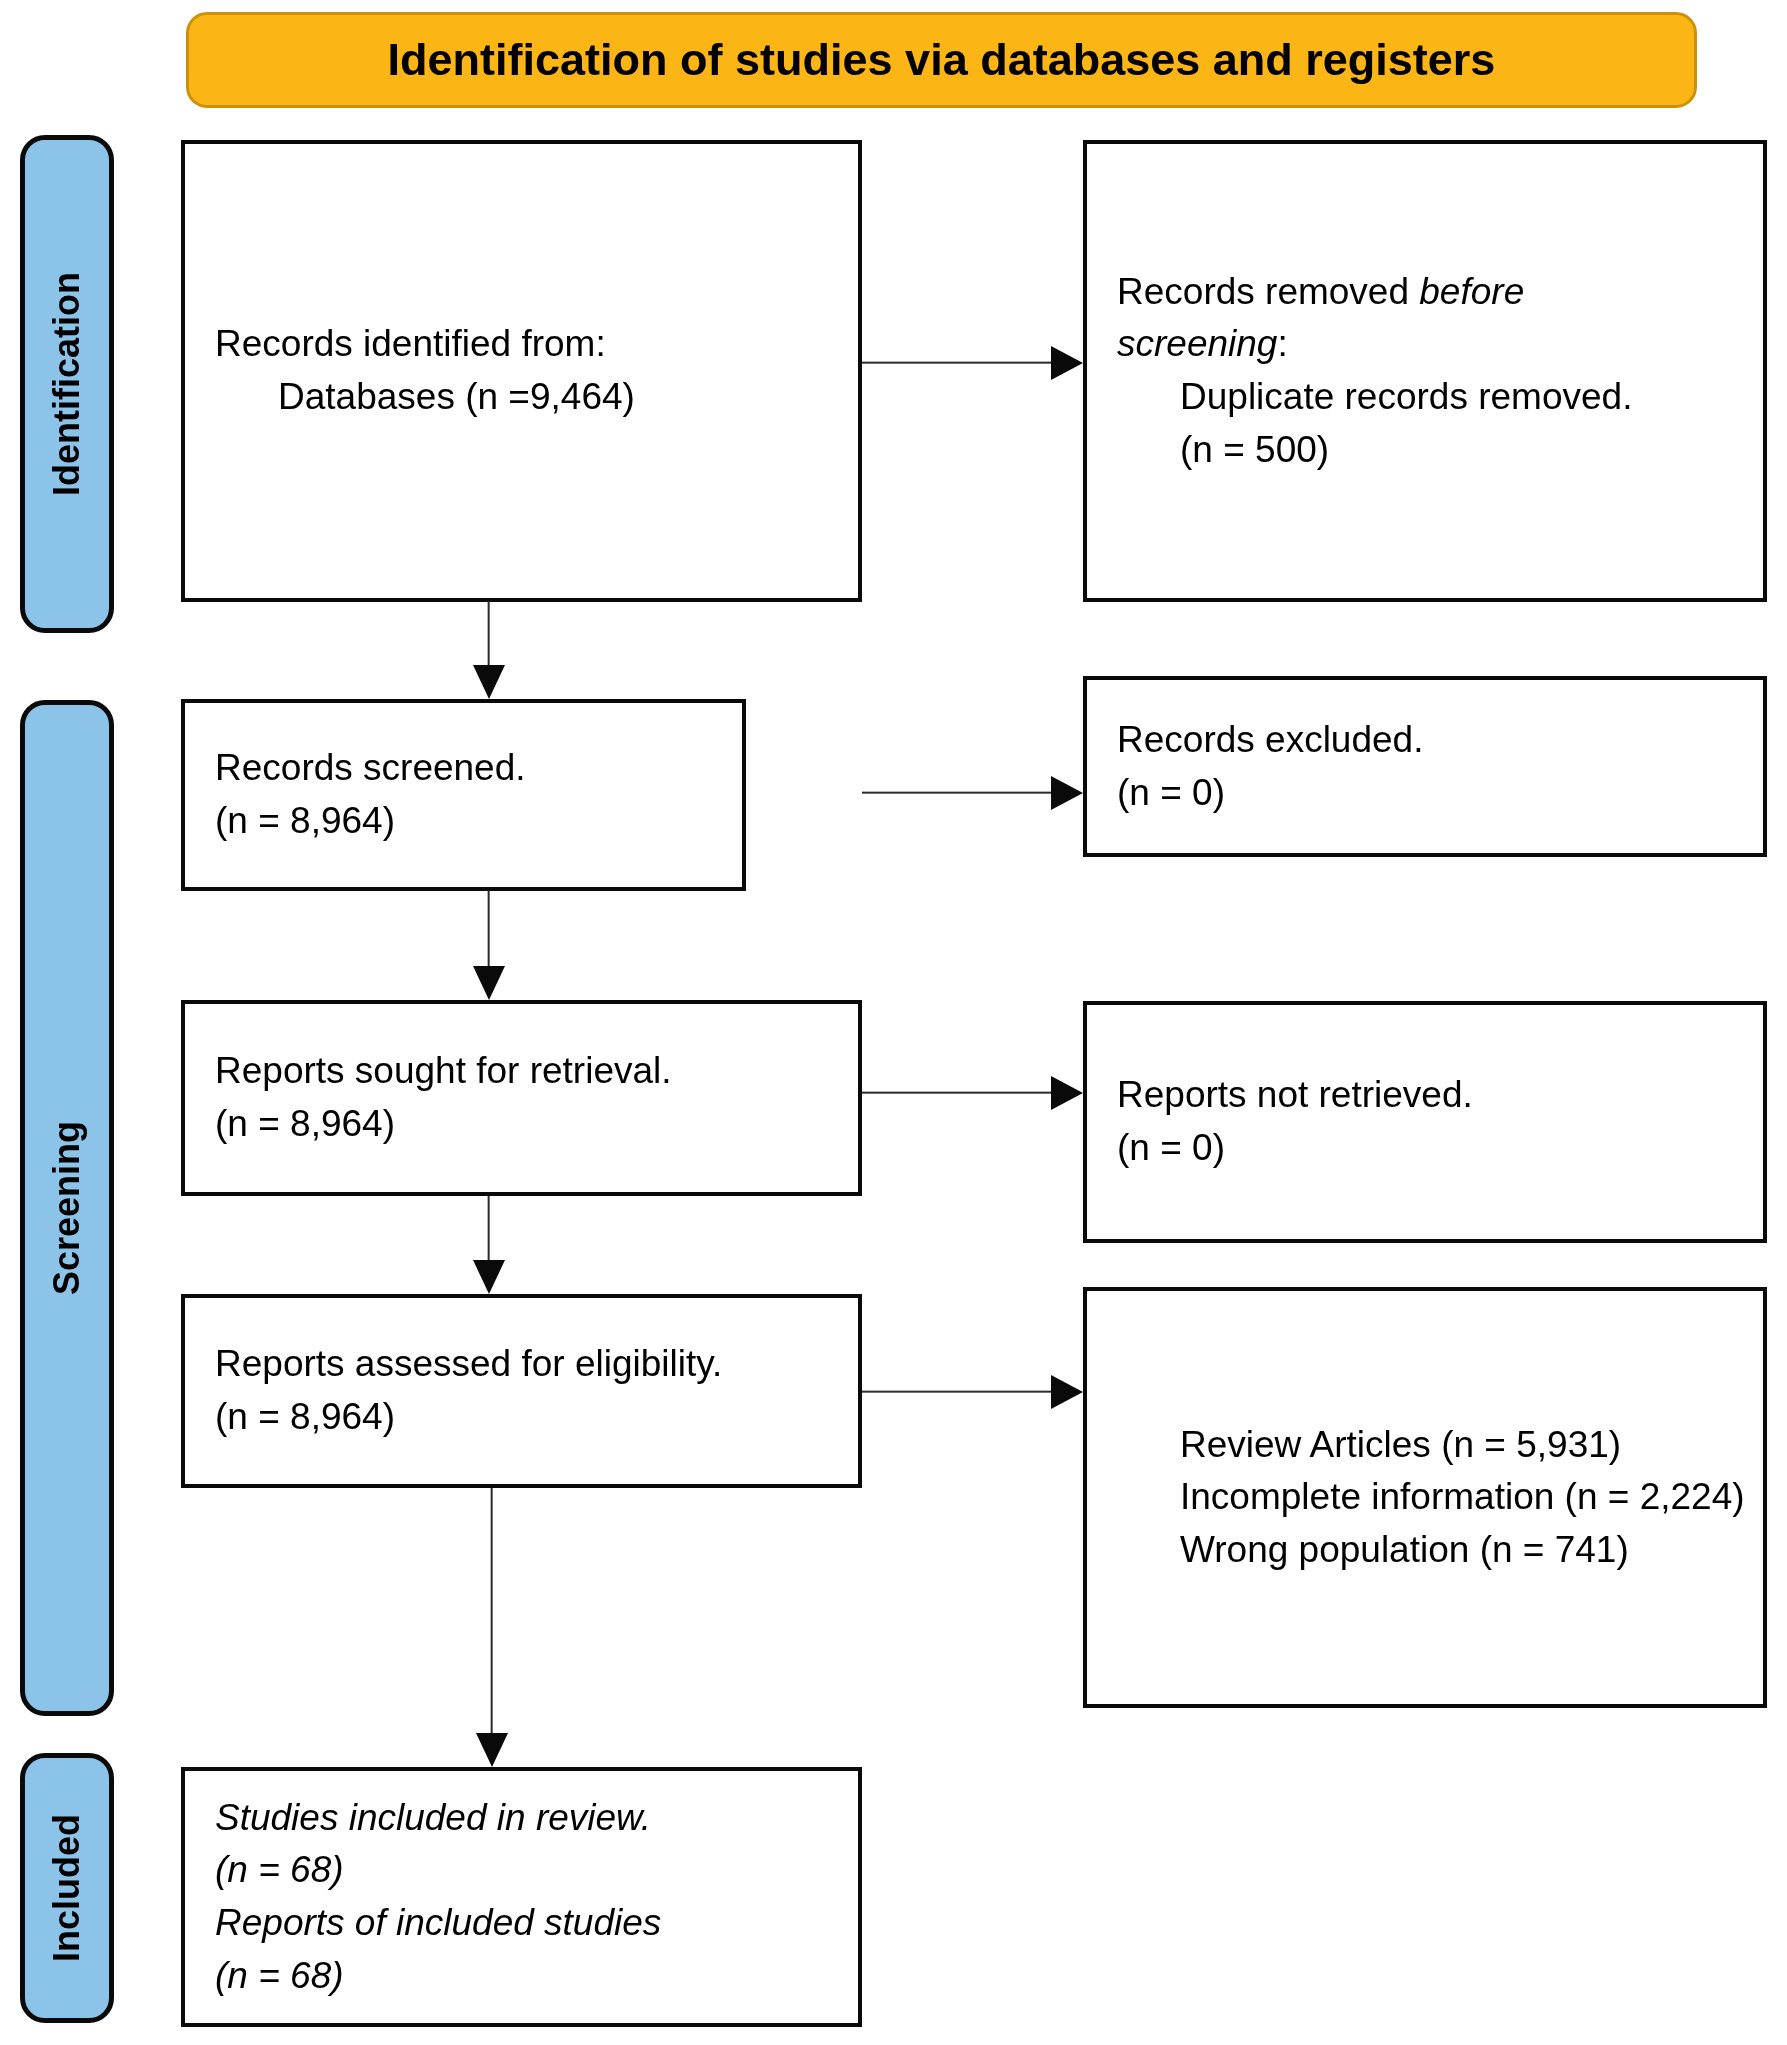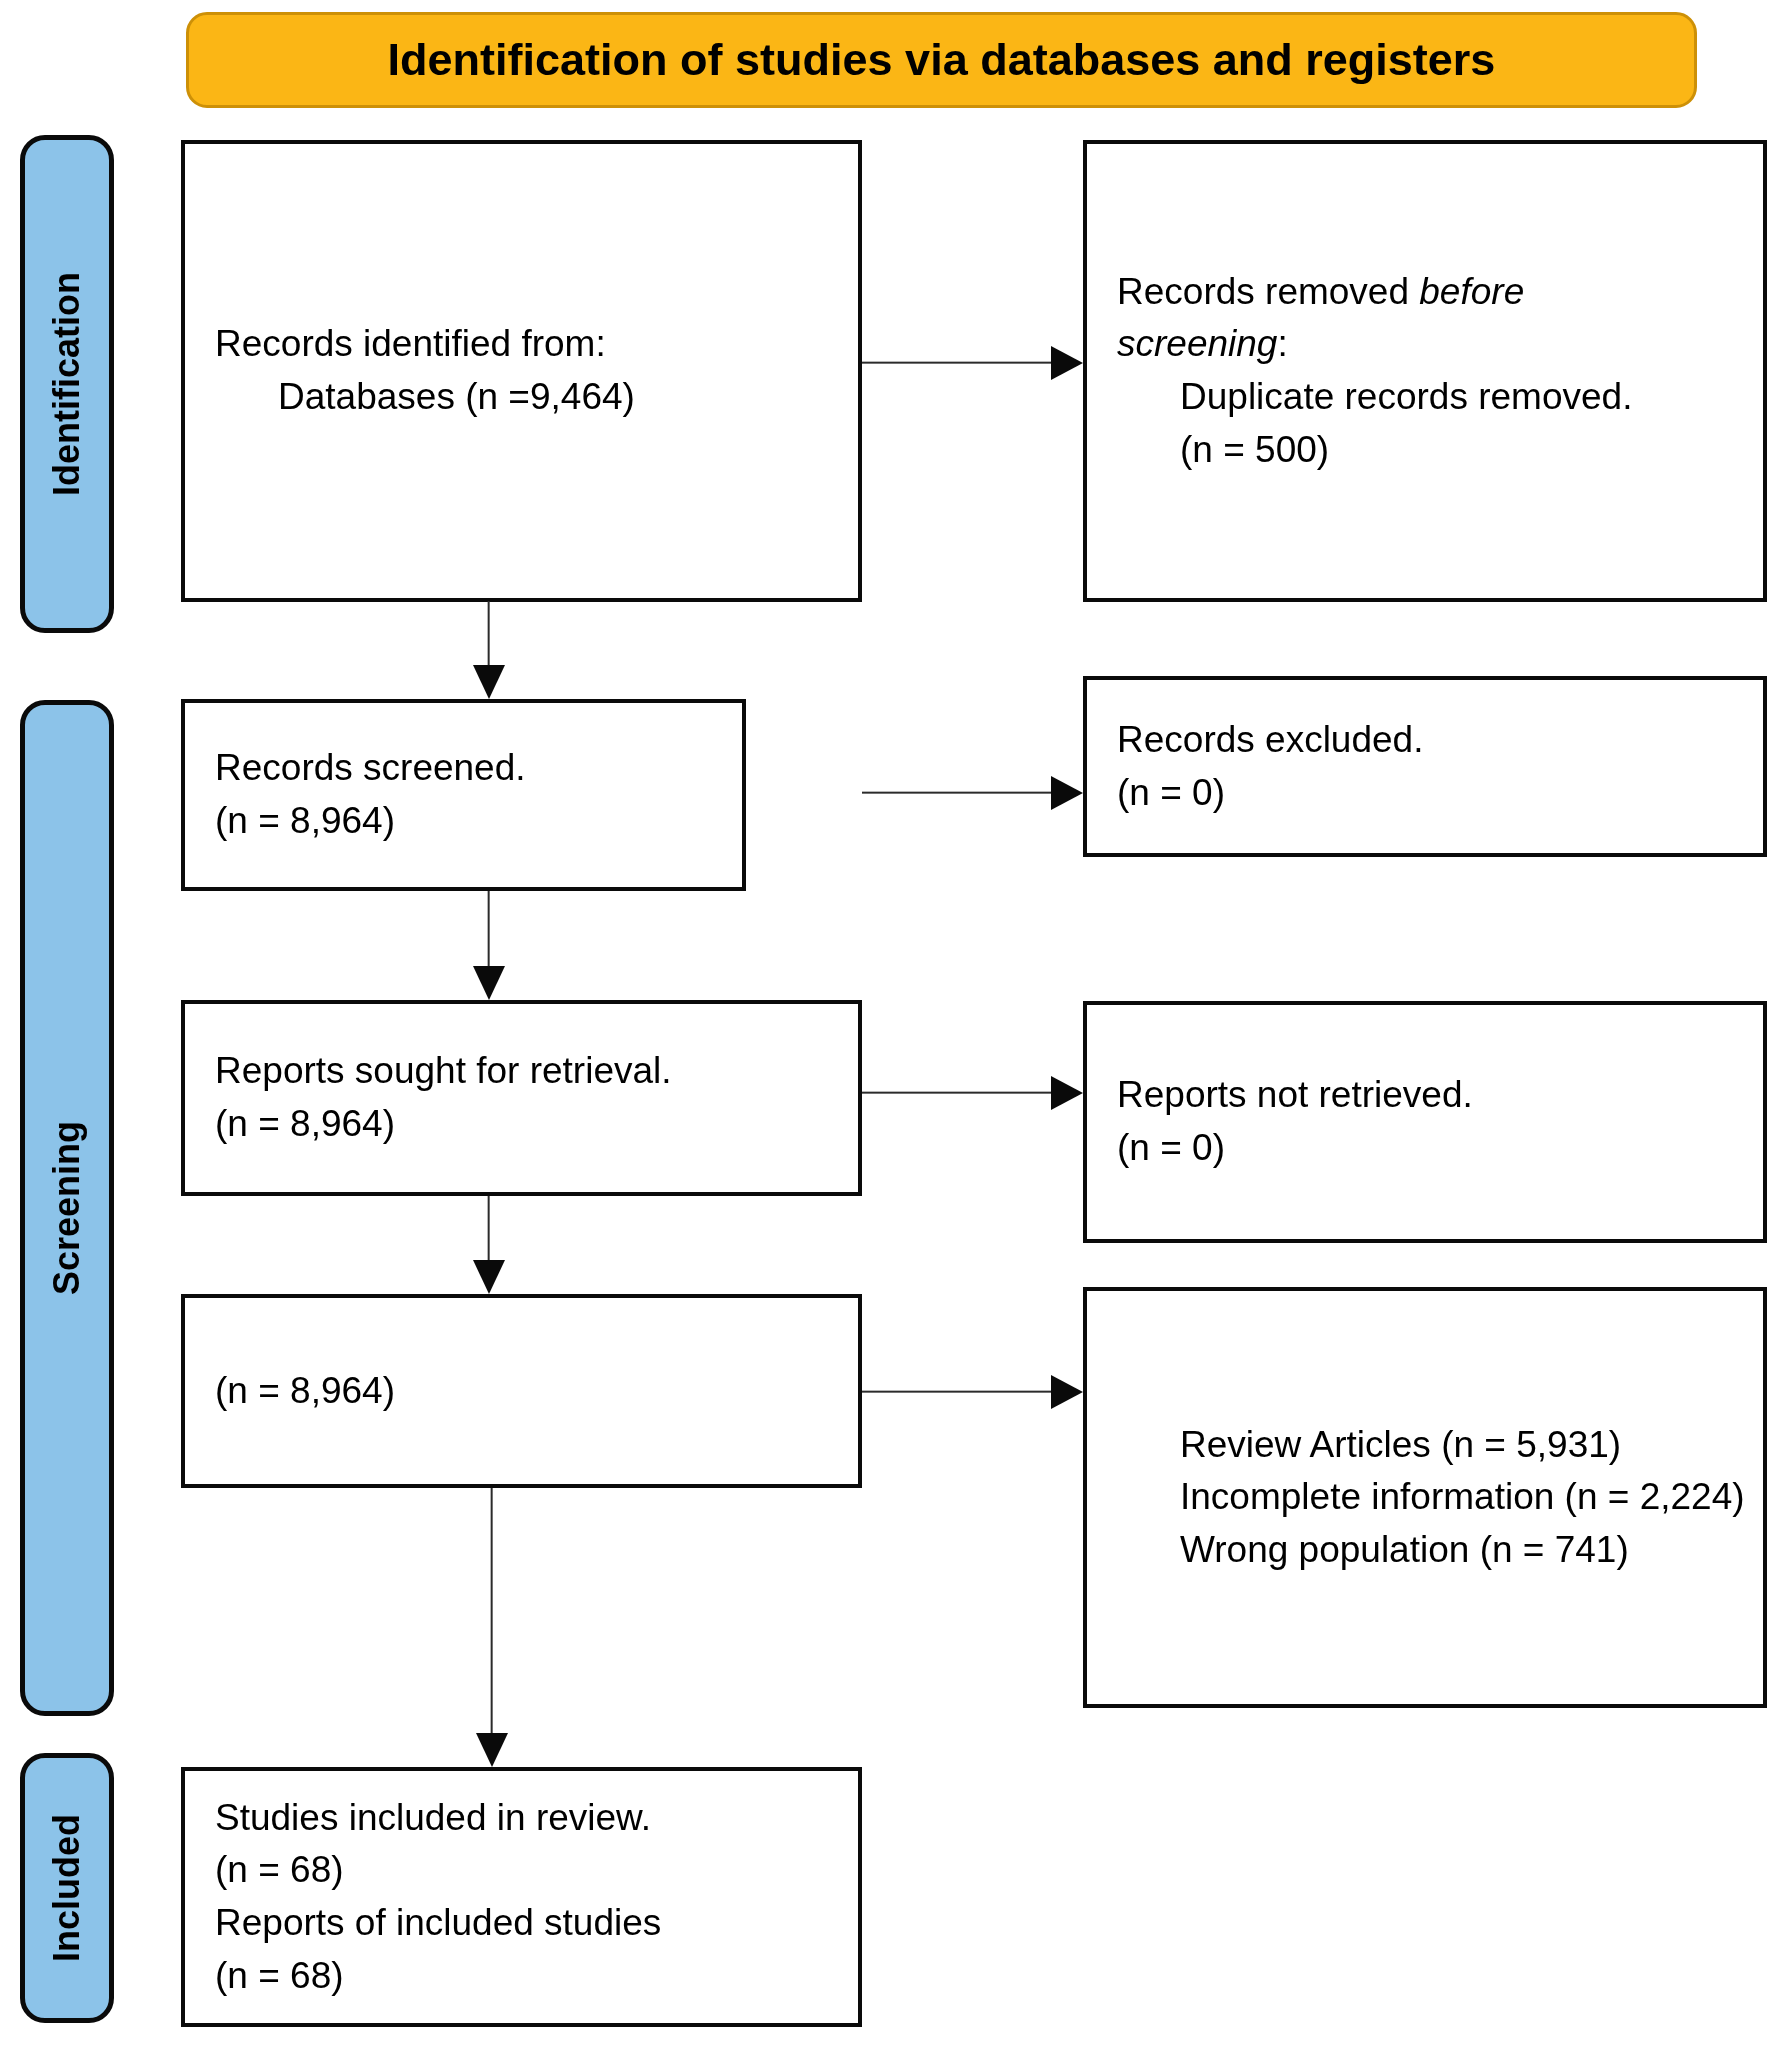--- a/index.html
+++ b/index.html
@@ -58,21 +58,21 @@
   .box .indent { margin-left: 63px; }
 
   .box-identified     { left: 181px;  top: 140px;  width: 681px; height: 462px; }
   .box-removed        { left: 1083px; top: 140px;  width: 684px; height: 462px; }
   .box-screened       { left: 181px;  top: 699px; width: 565px; height: 192px; }
   .box-rec-excluded   { left: 1083px; top: 676px; width: 684px; height: 181px; }
   .box-sought         { left: 181px;  top: 1000px; width: 681px; height: 196px; }
   .box-not-retrieved  { left: 1083px; top: 1001px; width: 684px; height: 242px; }
   .box-assessed       { left: 181px;  top: 1294px; width: 681px; height: 194px; }
   .box-rep-excluded   { left: 1083px; top: 1287px; width: 684px; height: 421px; }
-  .box-included       { left: 181px;  top: 1767px; width: 681px; height: 260px; }
+  .box-included       { left: 181px;  top: 1767px; width: 681px; height: 260px; font-style: italic; }
 
   
   .arrow-h, .arrow-v { position: absolute; }
   .arrow-h .shaft {
     position: absolute; left: 0; right: 28px; top: 50%;
     height: 2.7px; transform: translateY(-50%);
     background: var(--arrow, #2b2b2b);
   }
   .arrow-h .head {
     position: absolute; right: 0; top: 50%; transform: translateY(-50%);
@@ -139,20 +139,21 @@
     <div>Reports sought for retrieval.</div>
     <div>(n = 8,964)</div>
   </div>
 
   <div class="box box-not-retrieved">
     <div>Reports not retrieved.</div>
     <div>(n = 0)</div>
   </div>
 
   <div class="box box-assessed">
+    <div>Reports assessed for eligibility.</div>
     <div>(n = 8,964)</div>
   </div>
 
   <div class="box box-rep-excluded">
     <div class="indent">Review Articles (n = 5,931)</div>
     <div class="indent">Incomplete information (n = 2,224)</div>
     <div class="indent">Wrong population (n = 741)</div>
   </div>
 
   <div class="box box-included">

